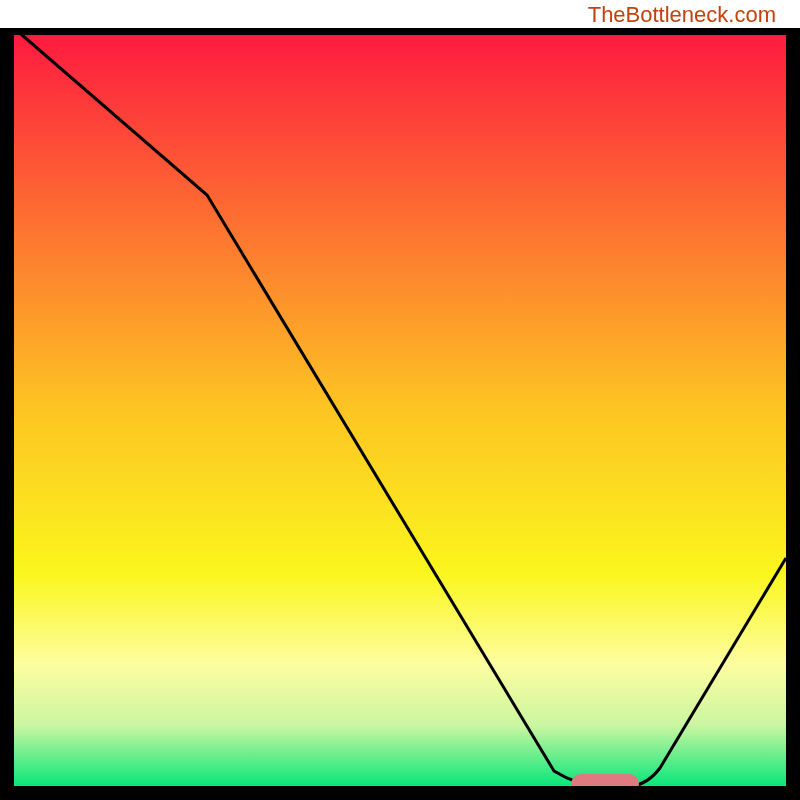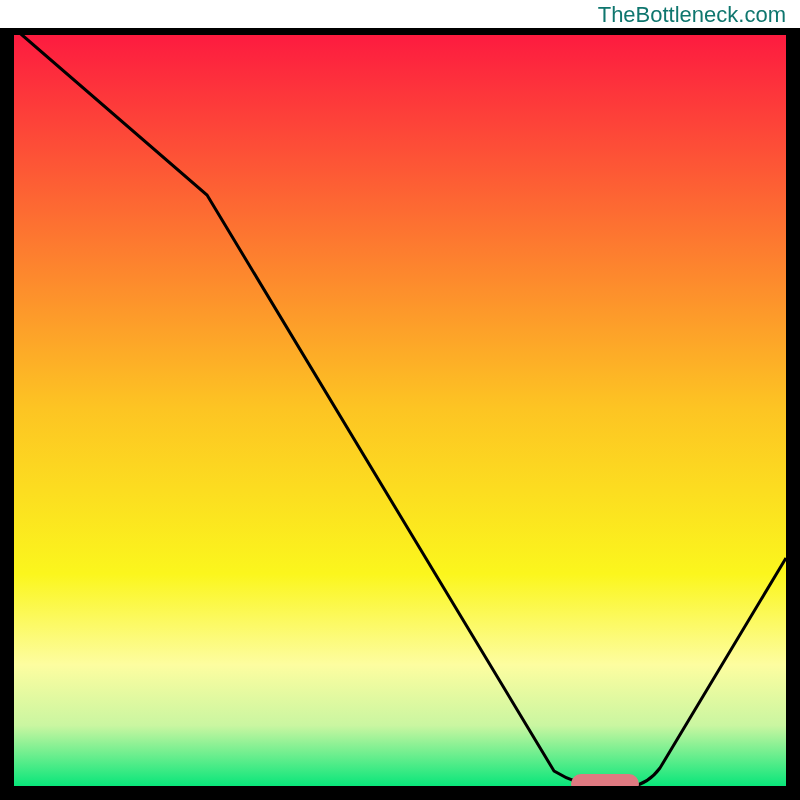--- a/index.html
+++ b/index.html
@@ -7,22 +7,22 @@
     padding: 0;
     width: 800px;
     height: 800px;
     background: #ffffff;
     font-family: Arial, Helvetica, sans-serif;
     position: relative;
   }
   .watermark {
     position: absolute;
     top: 2px;
-    right: 14px;
-    color: #0f766e;
+    right: 24px;
+    color: #c2410c;
     font-size: 22px;
     font-weight: 500;
     z-index: 10;
   }
   .chart-frame {
     position: absolute;
     top: 28px;
     left: 0;
     width: 800px;
     height: 772px;

